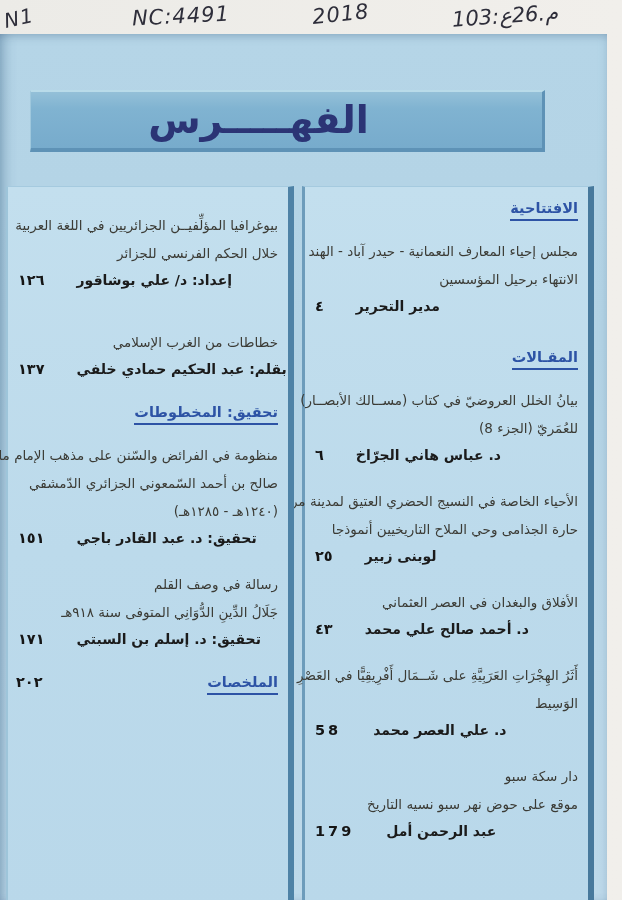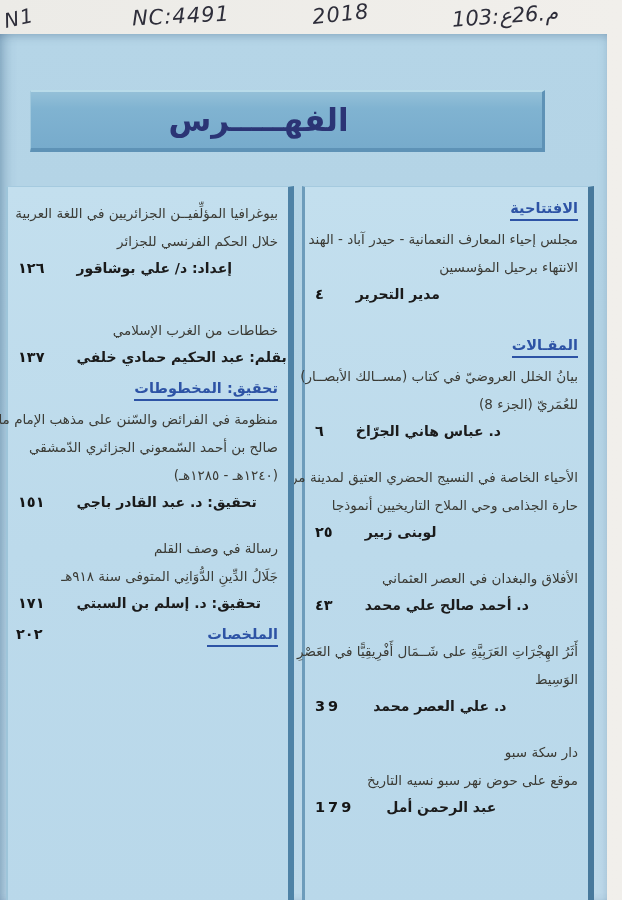--- a/index.html
+++ b/index.html
@@ -33,21 +33,21 @@
   .banner {
     position:absolute; left:30px; top:56px; width:515px; height:62px;
     background:linear-gradient(180deg,#94c0d8 0%,#80b3d1 30%,#77abcc 100%);
     border-top:2px solid #b9dbe9;
     border-left:1px solid #9fc8dd;
     border-right:3px solid #5e92b6;
     border-bottom:4px solid #5e92b6;
     display:flex; align-items:center; justify-content:center;
   }
   .banner-title {
-    font-size:31px; font-weight:bold; color:#2b3475;
+    font-size:38px; font-weight:bold; color:#2b3475;
     letter-spacing:1px; transform:translateX(-28px);
   }
 
   
   .panel {
     position:absolute; top:152px;
     background:linear-gradient(180deg,#c3dfee 0%,#bcdaeb 50%,#b9d8ea 100%);
     border-top:1px solid #a5cadf;
     border-left:2px solid #9ec5da;
     padding:8px 10px 0 8px;
@@ -72,21 +72,21 @@
   .hdr span { border-bottom:2px solid #2d53a5; padding-bottom:3px; }
   .author-row { display:flex; direction:ltr; align-items:flex-end;
          gap:32px; line-height:27px; padding-left:2px; }
   .pg  { font-weight:bold; font-size:14.5px; color:#151515; letter-spacing:3px; }
   .au  { direction:rtl; font-weight:bold; font-size:14px; color:#1b1b1b; white-space:nowrap; }
   .hdr-row { display:flex; direction:ltr; justify-content:space-between; align-items:baseline; }
 
   .mt-sm { margin-top:18px; }
   .mt-md { margin-top:24px; }
   .mt-lg { margin-top:34px; }
-  .mt-xs { margin-top:4px; }
+  .mt-xs { margin-top:16px; }
 </style>
 </head>
 <body>
 
 <div class="handwriting">
   <span class="hw hw-left">N1</span>
   <span class="hw hw-nc">NC:4491</span>
   <span class="hw hw-year">2018</span>
   <span class="hw hw-right">م.26ع:103</span>
 </div>
@@ -135,21 +135,21 @@
       <div class="author-row">
         <span class="pg">٤٣</span>
         <span class="au">د. أحمد صالح علي محمد</span>
       </div>
     </div>
 
     <div class="mt-sm">
       <div class="t">أَثَرُ الهِجْرَاتِ العَرَبِيَّةِ على شَــمَال أَفْرِيقِيًّا في العَصْرِ</div>
       <div class="t">الوَسِيط</div>
       <div class="author-row">
-        <span class="pg">39</span>
+        <span class="pg">58</span>
         <span class="au">د. علي العصر محمد</span>
       </div>
     </div>
 
     <div class="mt-sm">
       <div class="t">دار سكة سبو</div>
       <div class="t">موقع على حوض نهر سبو نسيه التاريخ</div>
       <div class="author-row">
         <span class="pg">179</span>
         <span class="au">عبد الرحمن أمل</span>

